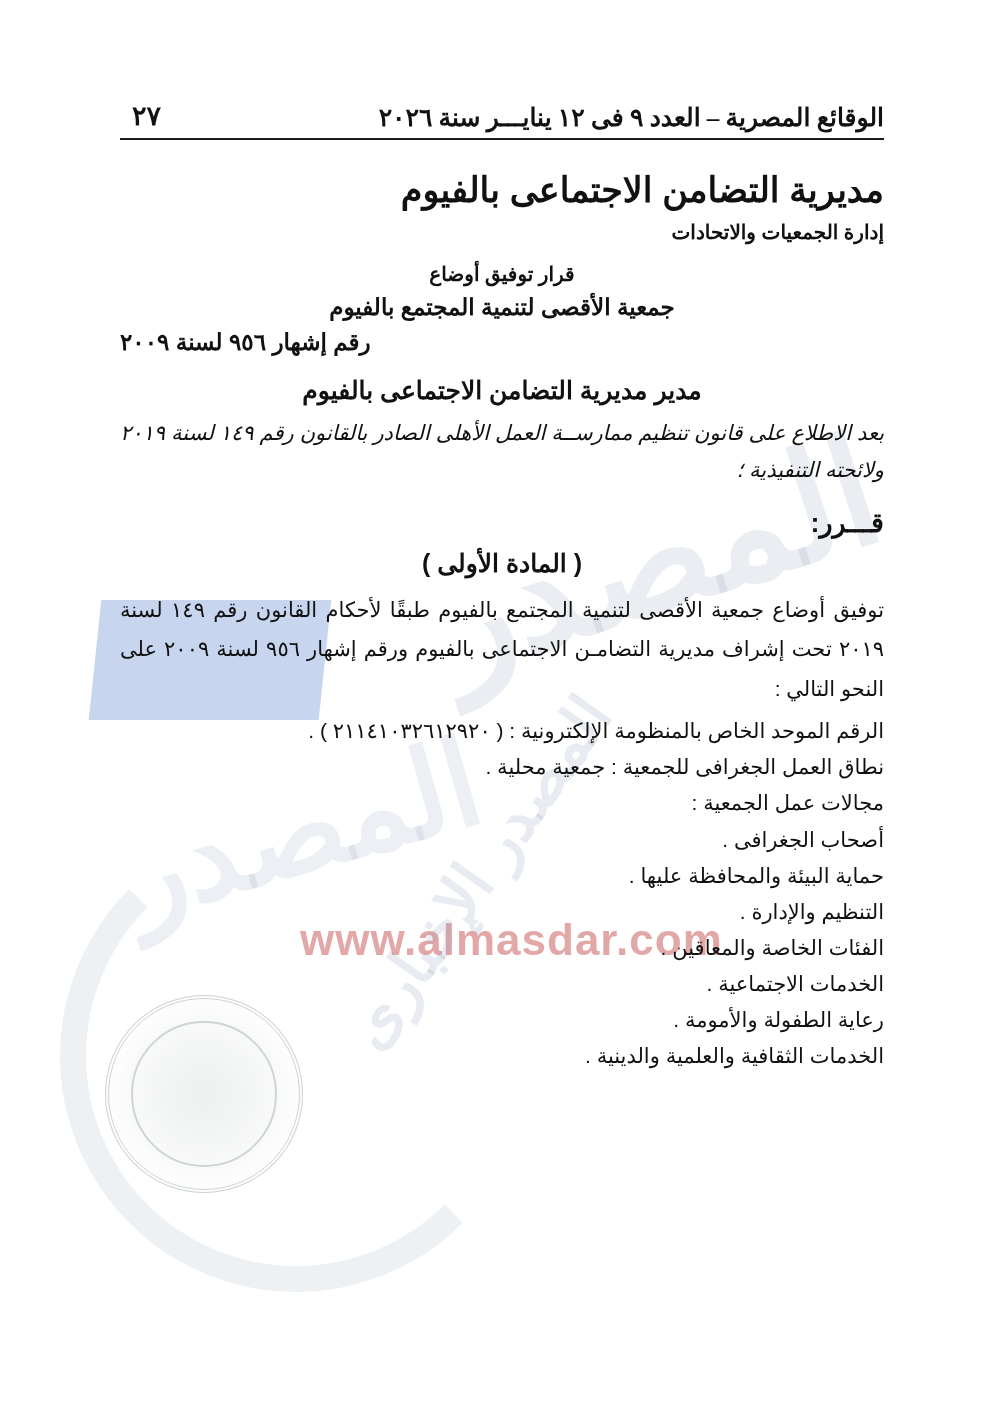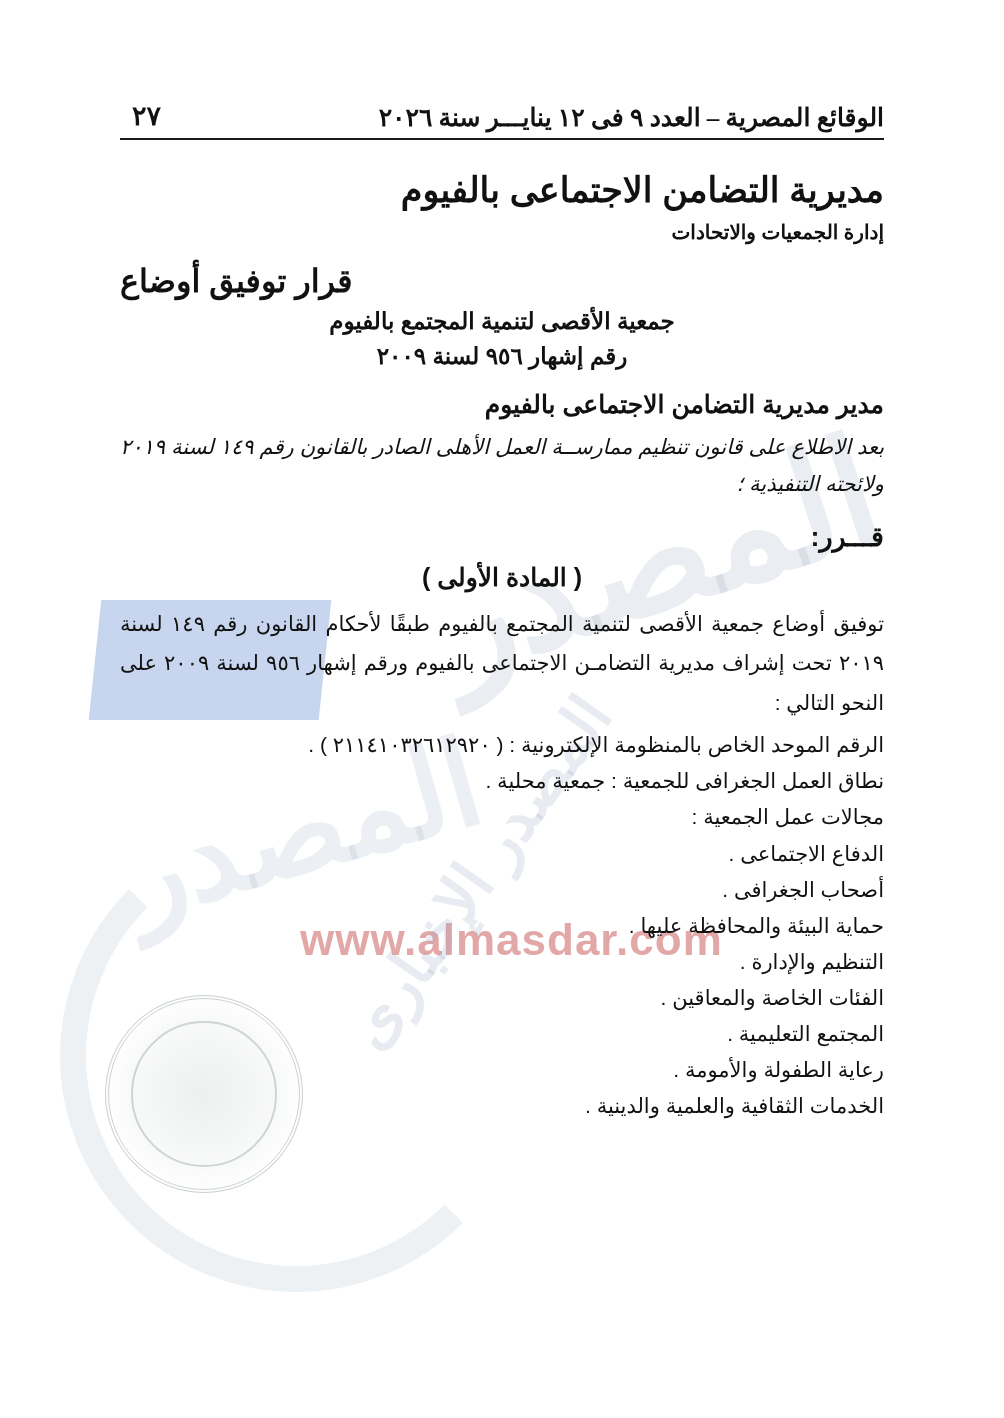--- a/index.html
+++ b/index.html
@@ -146,41 +146,42 @@
     letter-spacing: -0.5px;
   }
   .doc-subtitle {
     text-align: right;
     font-family: "Liberation Sans", sans-serif;
     font-size: 20px;
     font-weight: bold;
     margin-top: 10px;
   }
   .decision-line {
+    text-align: center;
+    font-family: "Liberation Sans", sans-serif;
+    font-size: 20px;
+    font-weight: bold;
+    margin-top: 18px;
+  }
+  .assoc-line {
+    text-align: center;
+    font-family: "Liberation Sans", sans-serif;
+    font-size: 23px;
+    font-weight: bold;
+    margin-top: 8px;
+  }
+  .pub-line {
     text-align: left;
     font-family: "Liberation Sans", sans-serif;
-    font-size: 32px;
-    font-weight: bold;
-    margin-top: 18px;
-  }
-  .assoc-line {
-    text-align: center;
-    font-family: "Liberation Sans", sans-serif;
     font-size: 23px;
     font-weight: bold;
     margin-top: 8px;
   }
-  .pub-line {
-    text-align: center;
-    font-family: "Liberation Sans", sans-serif;
-    font-size: 23px;
-    font-weight: bold;
-    margin-top: 8px;
-  }
   .director-line {
+    text-align: center;
     font-family: "Liberation Sans", sans-serif;
     font-size: 25px;
     font-weight: bold;
     margin-top: 20px;
   }
 
   .para {
     font-family: "Liberation Sans", sans-serif;
     font-size: 21px;
     line-height: 1.75;
@@ -253,24 +254,23 @@
 
     <div class="centered-strong">قـــرر:</div>
     <div class="article-head">( المادة الأولى )</div>
 
     <div class="body-para">توفيق أوضاع جمعية الأقصى لتنمية المجتمع بالفيوم طبقًا لأحكام القانون رقم ١٤٩ لسنة ٢٠١٩ تحت إشراف مديرية التضامـن الاجتماعى بالفيوم ورقم إشهار ٩٥٦ لسنة ٢٠٠٩ على النحو التالي :</div>
 
     <ul class="list">
       <li>الرقم الموحد الخاص بالمنظومة الإلكترونية : ( ٢١١٤١٠٣٢٦١٢٩٢٠ ) .</li>
       <li>نطاق العمل الجغرافى للجمعية : جمعية محلية .</li>
       <li>مجالات عمل الجمعية  :</li>
-      <li>الدفاع الاجتماعى .</li>
       <li>أصحاب الجغرافى .</li>
       <li>حماية البيئة والمحافظة عليها .</li>
       <li>التنظيم والإدارة .</li>
       <li>الفئات الخاصة والمعاقين .</li>
-      <li>المجتمع التعليمية .</li>
+      <li>الخدمات الاجتماعية .</li>
       <li>رعاية الطفولة والأمومة .</li>
       <li>الخدمات الثقافية والعلمية والدينية .</li>
     </ul>
 
   </div>
 </div>
 
 </body></html>

